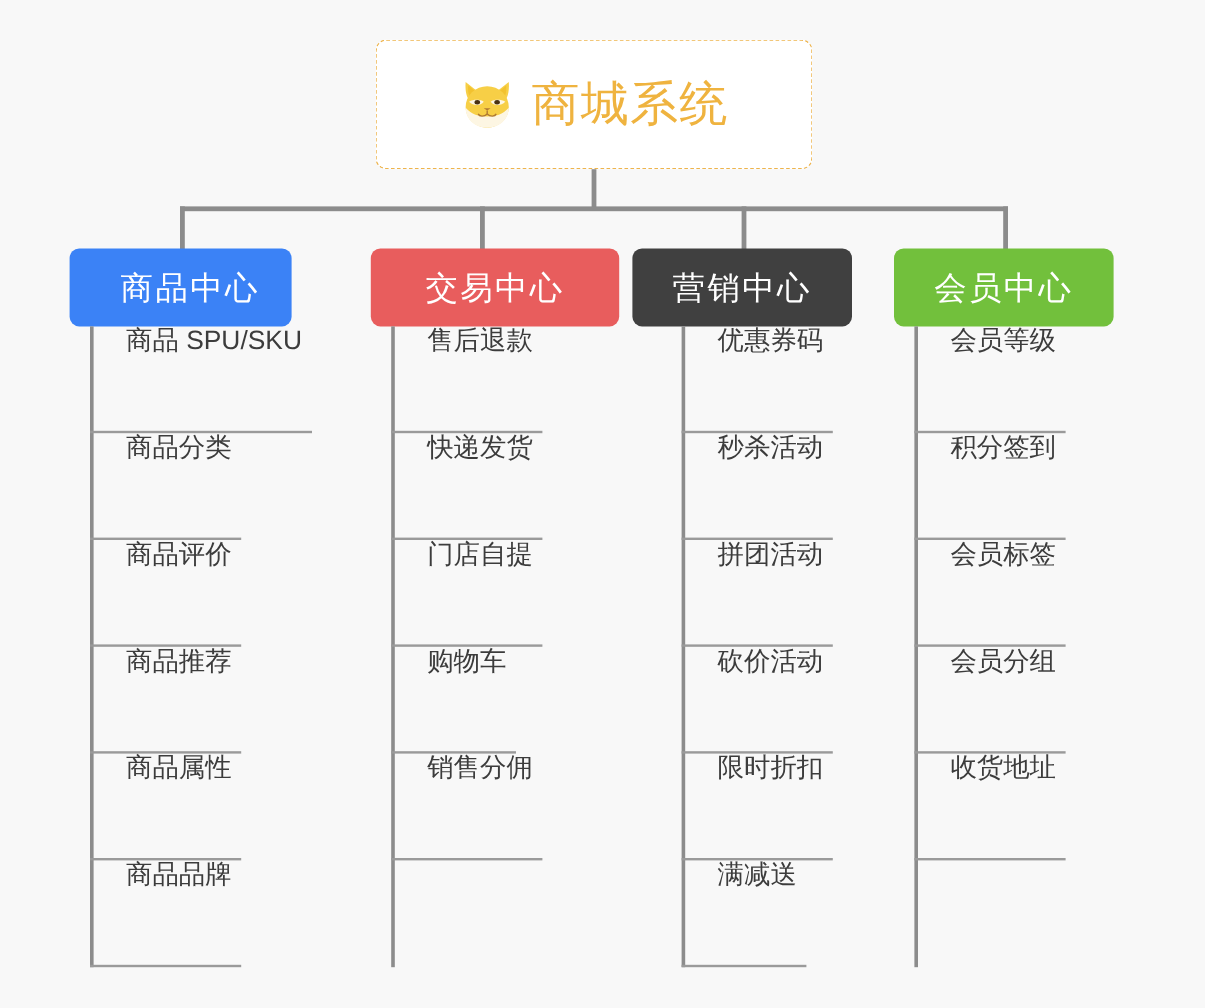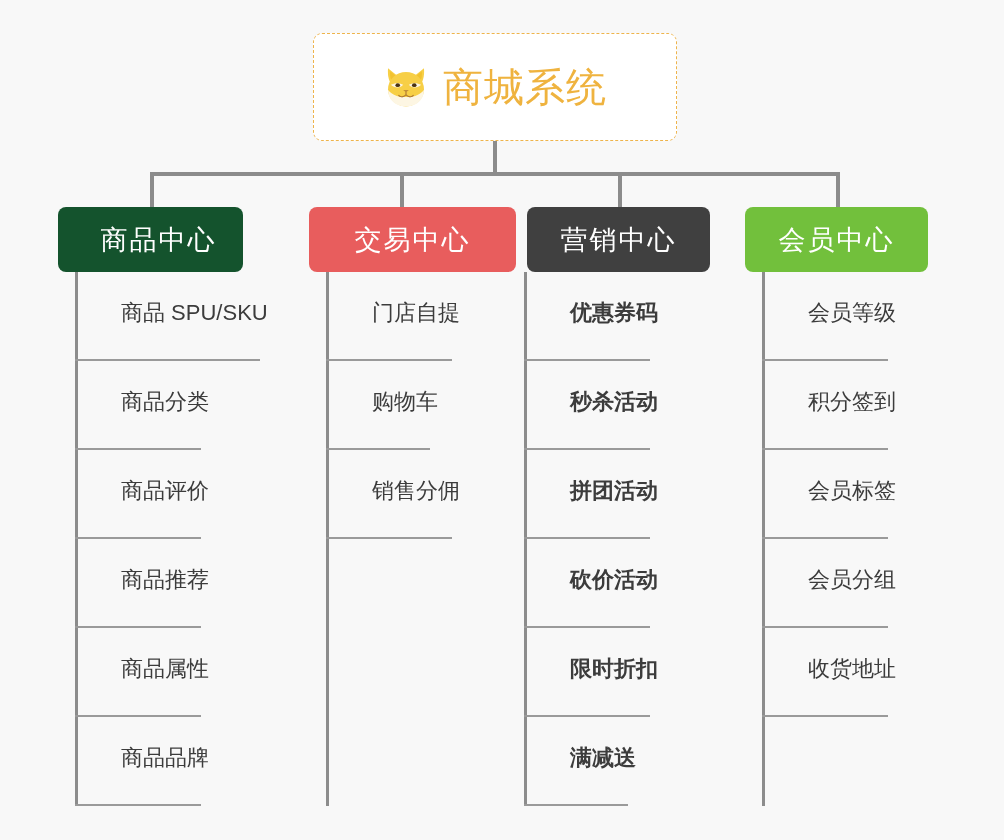--- a/index.html
+++ b/index.html
@@ -97,39 +97,39 @@
   .cat-3 { left: 527px; width: 183px; }
   .cat-4 { left: 745px; width: 183px; }
 
   
   .branch {
     position: absolute;
     top: 272px;
   }
   .branch-1 { left: 75px; }
   .branch-2 { left: 326px; }
-  .branch-3 { left: 524px; font-weight: bold; }
+  .branch-3 { left: 568px; }
   .branch-4 { left: 762px; }
 
   
   .trunk {
     position: absolute;
     left: 0;
     top: 0;
     width: 3px;
     background: #8c8c8c;
   }
 
   .leaf {
     position: relative;
     height: 89px;
-    padding-left: 46px;
+    padding-left: 30px;
     display: flex;
     flex-direction: column;
-    justify-content: center;
+    justify-content: flex-start;
     box-sizing: border-box;
   }
   .leaf-label {
     font-size: 22px;
     line-height: 1.1;
     color: #3c3c3c;
     white-space: nowrap;
     padding: 0 8px 6px 0;
     align-self: flex-start;
   }
@@ -166,21 +166,21 @@
     <span class="root-title">商城系统</span>
   </div>
 
   <div class="conn conn-v stem-root"></div>
   <div class="conn conn-h bus"></div>
   <div class="conn conn-v drop drop-1"></div>
   <div class="conn conn-v drop drop-2"></div>
   <div class="conn conn-v drop drop-3"></div>
   <div class="conn conn-v drop drop-4"></div>
 
-  <div class="cat-node cat-1" style="background: #14532d; padding-left: 16px;">
+  <div class="cat-node cat-1" style="background: #3b82f6; padding-left: 16px;">
     <span>商品中心</span>
   </div>
   <div class="cat-node cat-2" style="background: rgb(232, 93, 93);">
     <span>交易中心</span>
   </div>
   <div class="cat-node cat-3" style="background: #404040;">
     <span>营销中心</span>
   </div>
   <div class="cat-node cat-4" style="background: rgb(114, 192, 60);">
     <span>会员中心</span>
@@ -210,20 +210,28 @@
     </div>
     <div class="leaf">
       <span class="leaf-label">商品品牌</span>
       <span class="leaf-rule" style="width: 126px;"></span>
     </div>
   </div>
 
   <div class="branch branch-2">
     <div class="trunk" style="height: 534px;"></div>
     <div class="leaf">
+      <span class="leaf-label">售后退款</span>
+      <span class="leaf-rule" style="width: 126px;"></span>
+    </div>
+    <div class="leaf">
+      <span class="leaf-label">快递发货</span>
+      <span class="leaf-rule" style="width: 126px;"></span>
+    </div>
+    <div class="leaf">
       <span class="leaf-label">门店自提</span>
       <span class="leaf-rule" style="width: 126px;"></span>
     </div>
     <div class="leaf">
       <span class="leaf-label">购物车</span>
       <span class="leaf-rule" style="width: 104px;"></span>
     </div>
     <div class="leaf">
       <span class="leaf-label">销售分佣</span>
       <span class="leaf-rule" style="width: 126px;"></span>

